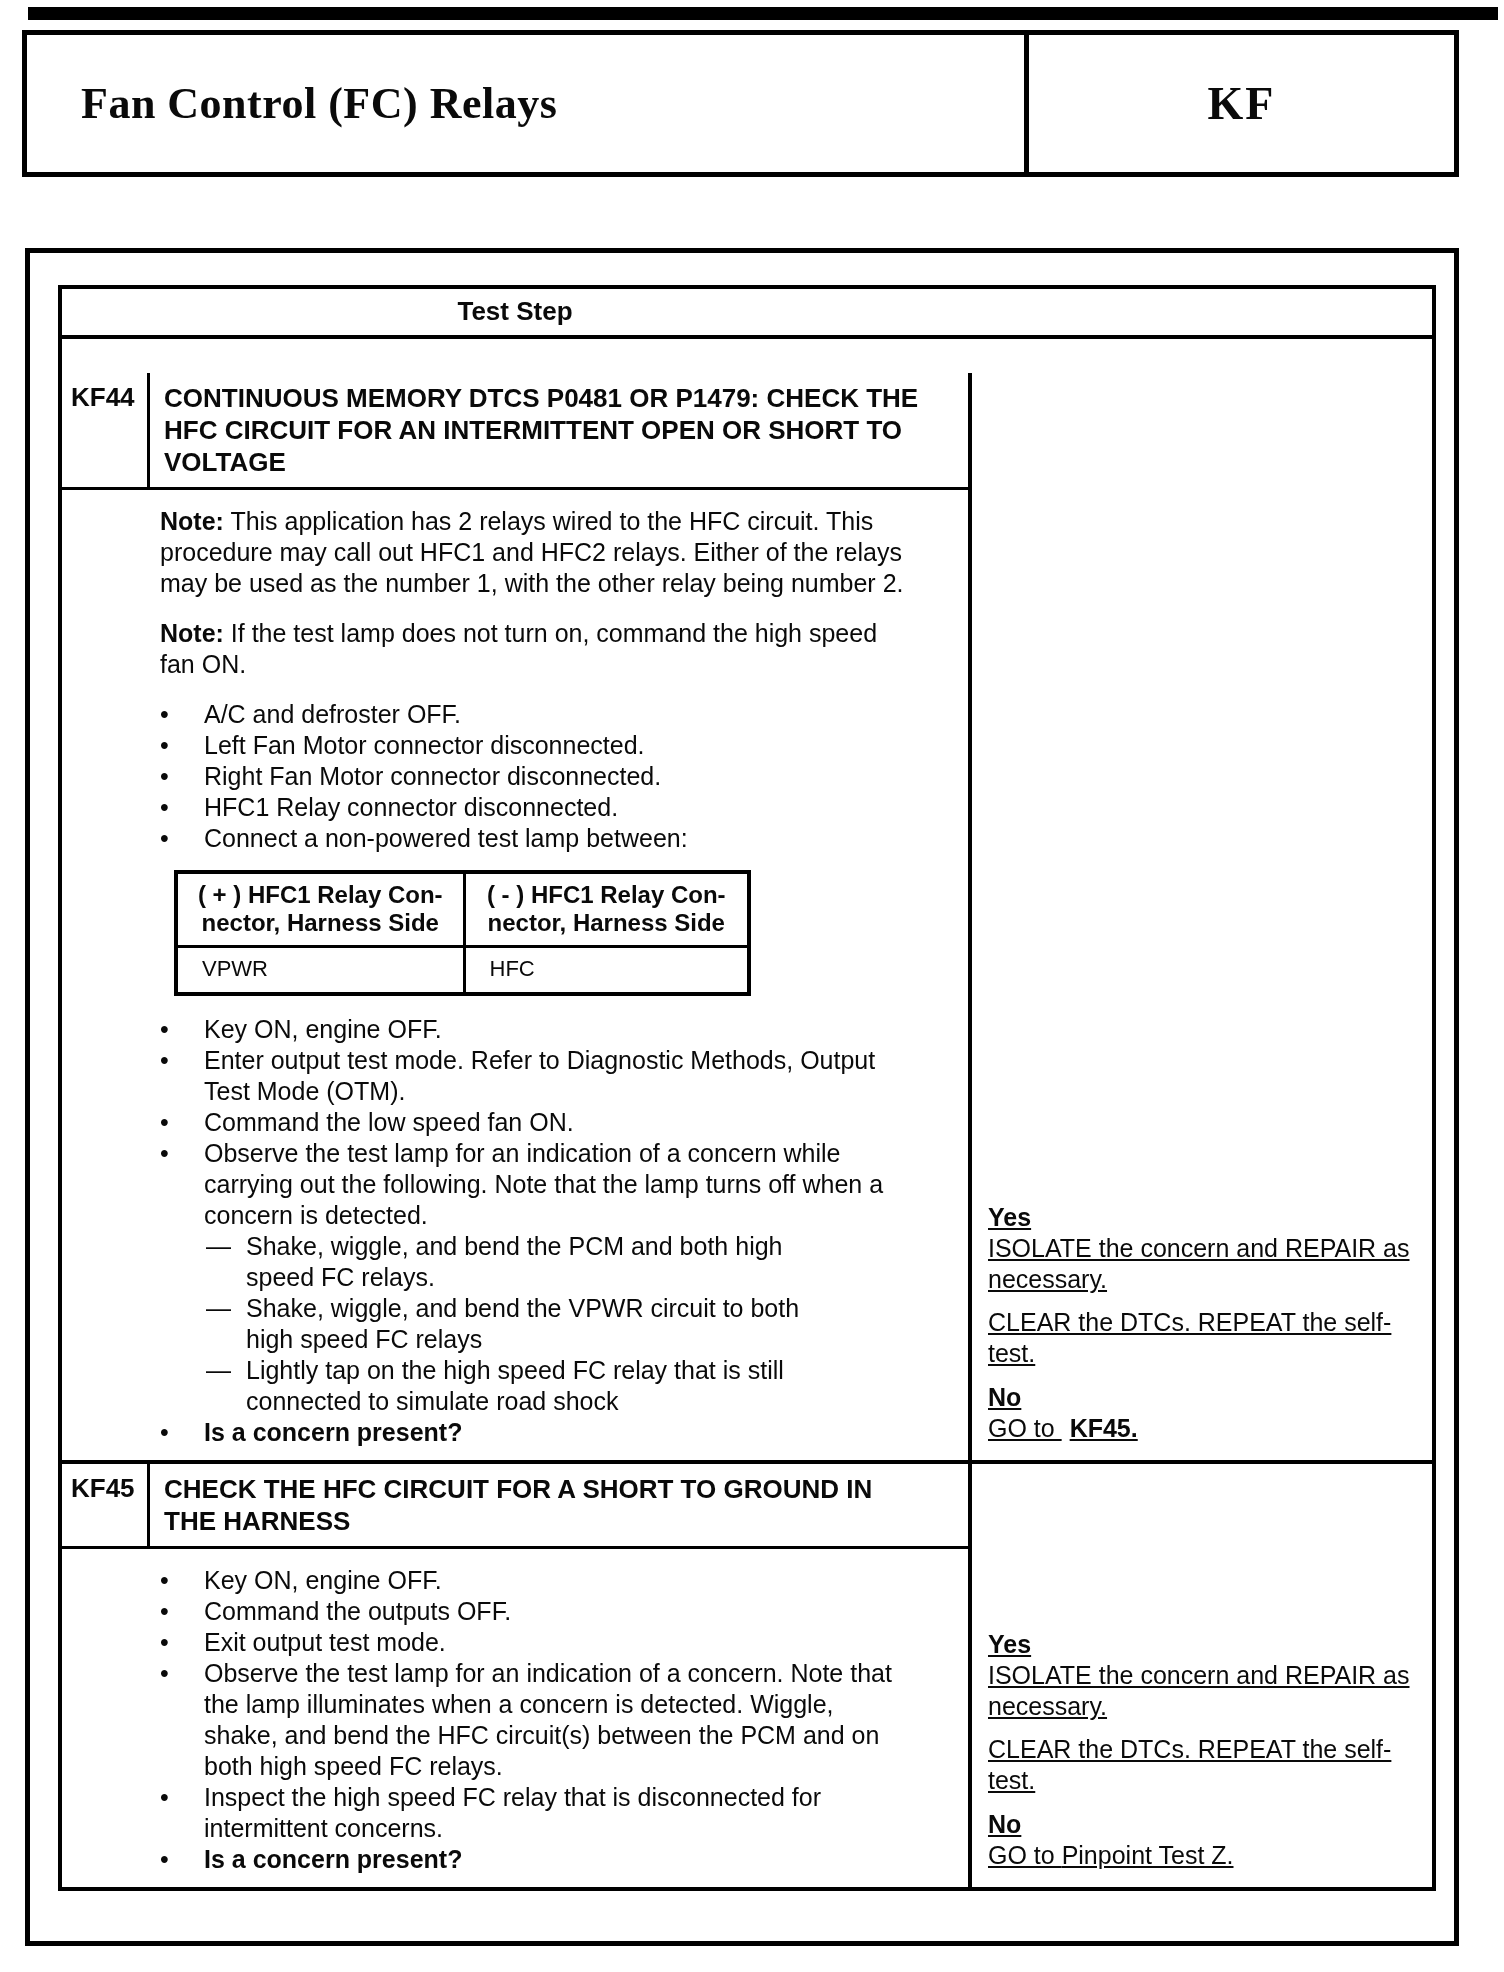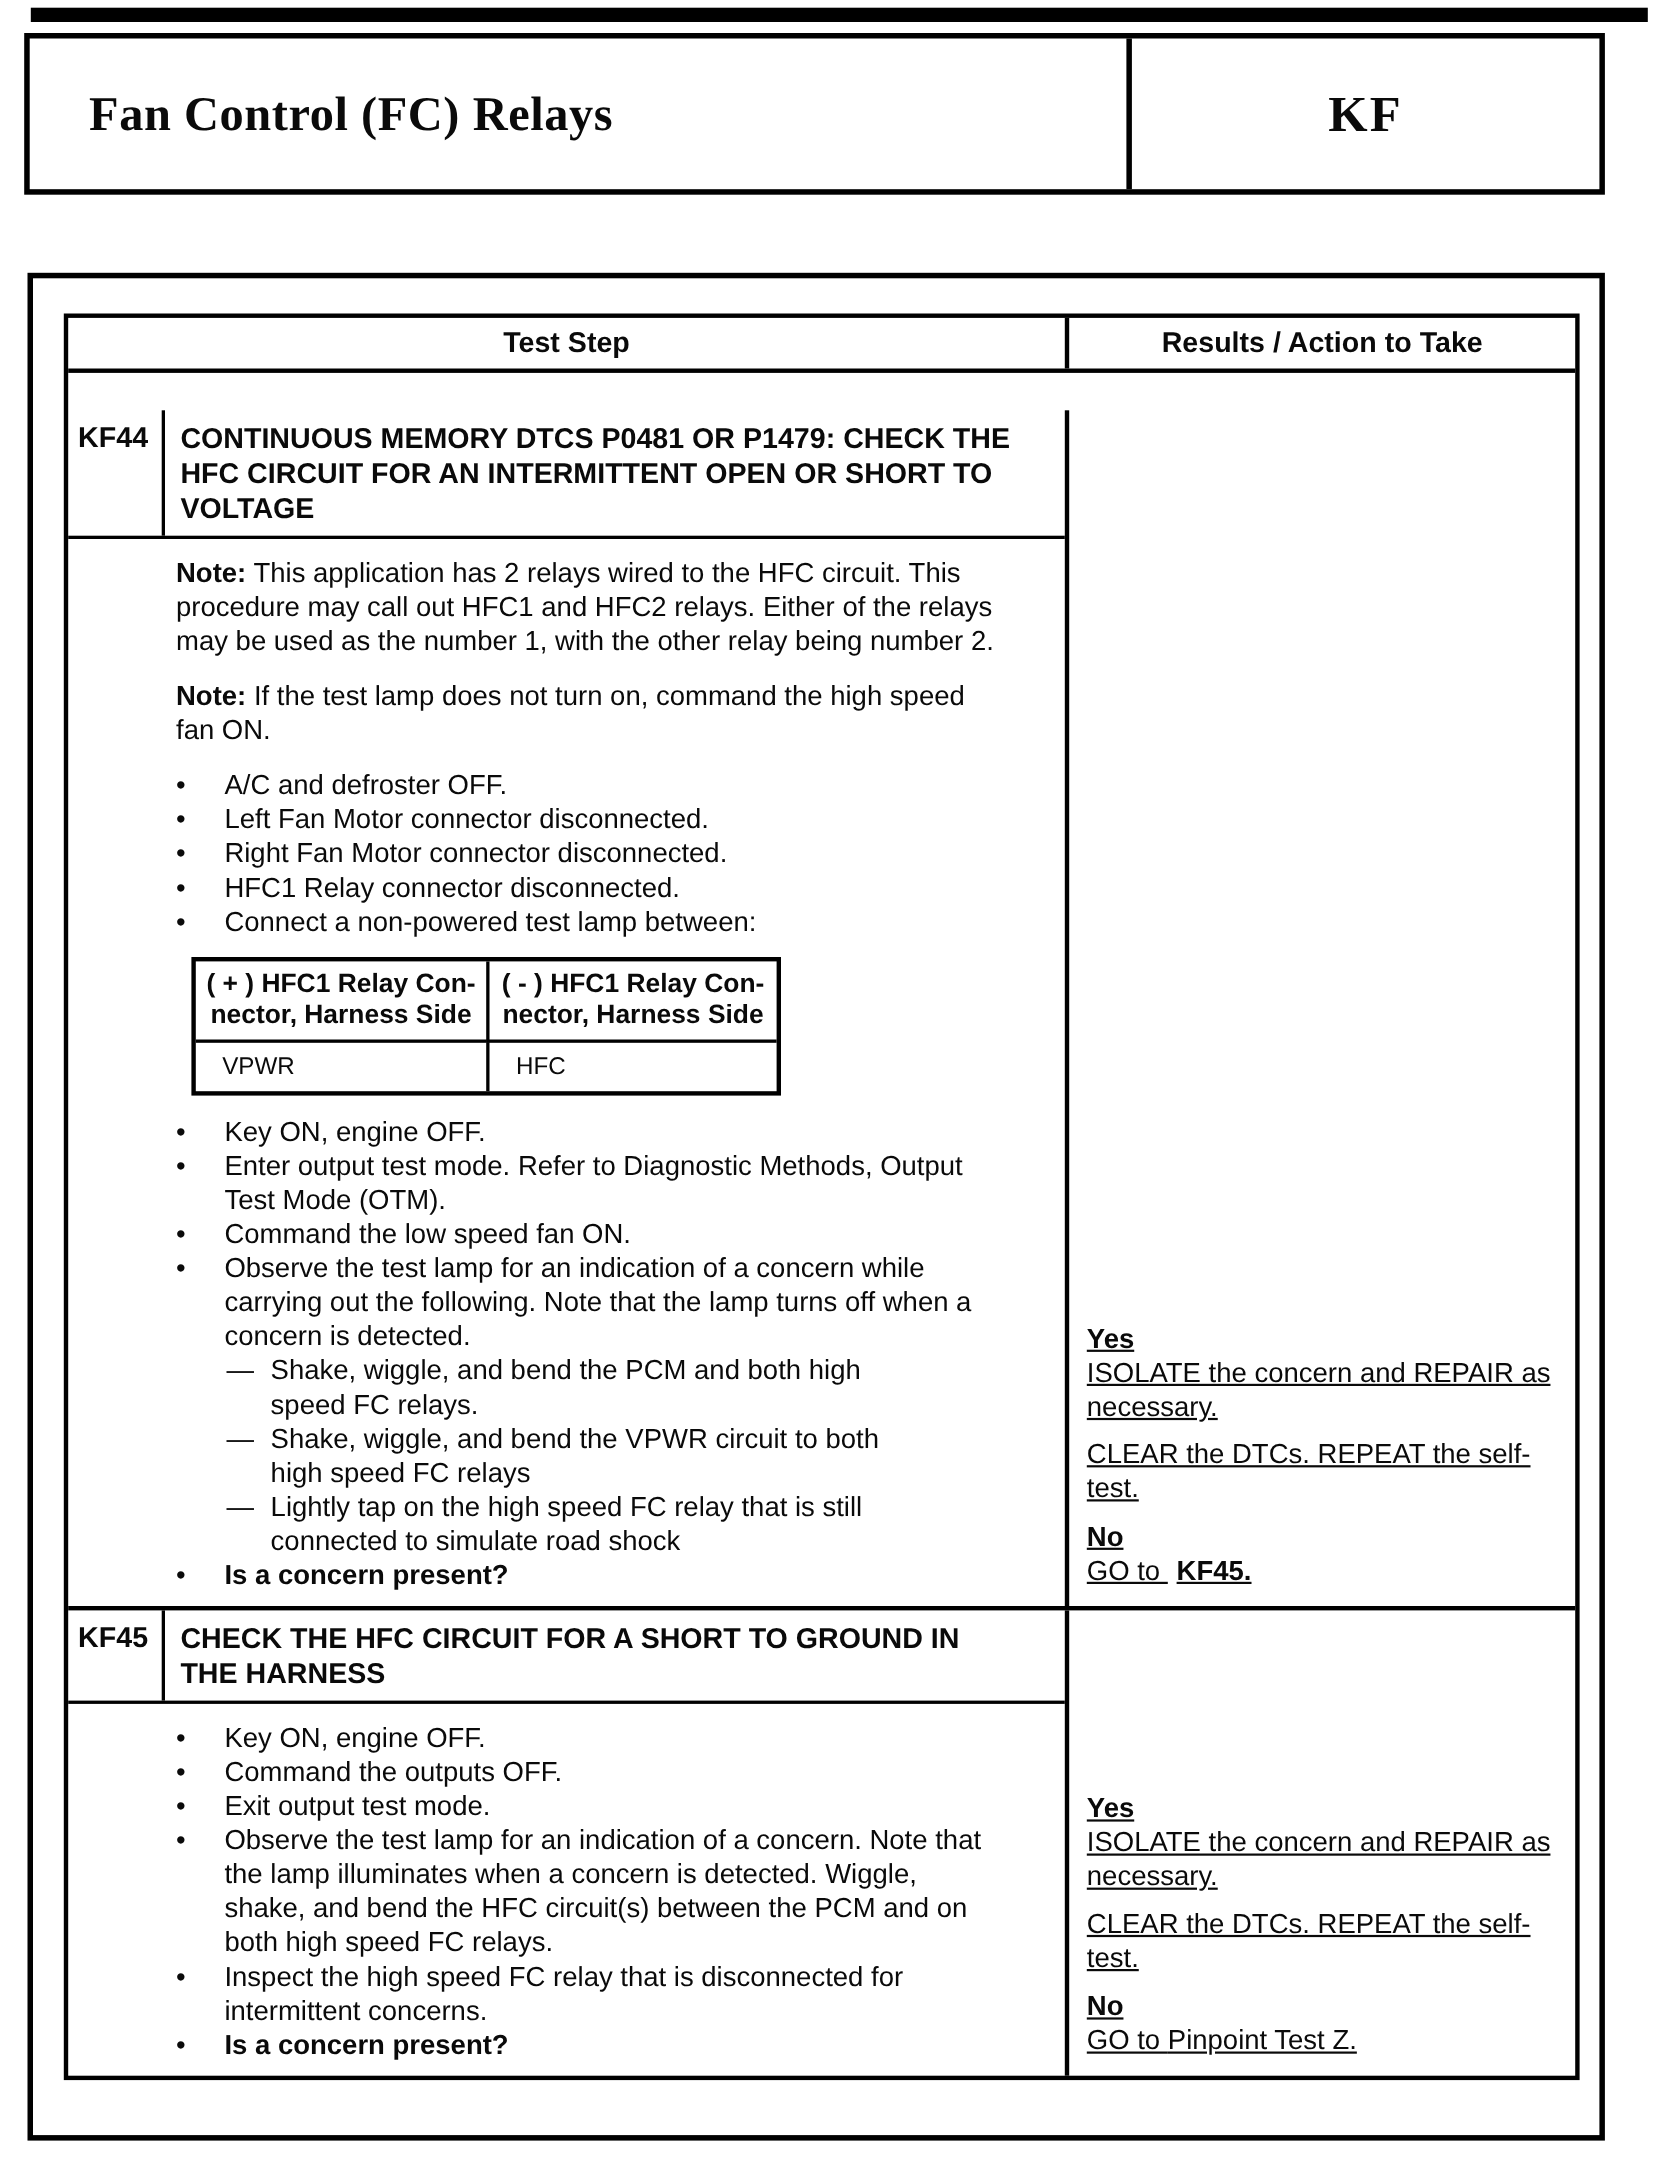--- a/index.html
+++ b/index.html
@@ -66,21 +66,21 @@
   .bullet{display:flex;}
   .bullet .glyph{width:44px;flex:none;}
   .bullet .btext{flex:1;max-width:706px;}
 
   .dash-item{display:flex;margin-left:46px;}
   .dash-item .glyph{width:40px;flex:none;}
   .dash-item .dtext{max-width:590px;}
 
   
   .ct{
-    width:536px;margin:16px 0 18px 14px;border:4px solid #000;
+    width:577px;margin:16px 0 18px 14px;border:4px solid #000;
     display:grid;grid-template-columns:1fr 1fr;
   }
   .ct-h{
     text-align:center;font-weight:bold;font-size:24px;line-height:28px;
     padding:7px 2px 8px 2px;border-bottom:3px solid #000;
   }
   .ct-v{font-size:22px;padding:5px 4px 8px 24px;}
   .ct-right{border-left:3px solid #000;}
 
   
@@ -100,21 +100,20 @@
     <div class="page-code">KF</div>
   </div>
 </div>
 
 <div class="main-box">
 
   <div class="pp-table">
 
     <div class="t-head">
       <div class="th th-left">Test Step</div>
-      <div class="th th-right">Results / Action to Take</div>
     </div>
 
     <div class="t-row first">
       <div class="row-left">
 
         <div class="q-band">
           <div class="q-id">KF44</div>
           <div class="q-text">CONTINUOUS MEMORY DTCS P0481 OR P1479: CHECK THE HFC CIRCUIT FOR AN INTERMITTENT OPEN OR SHORT TO VOLTAGE</div>
         </div>
 

